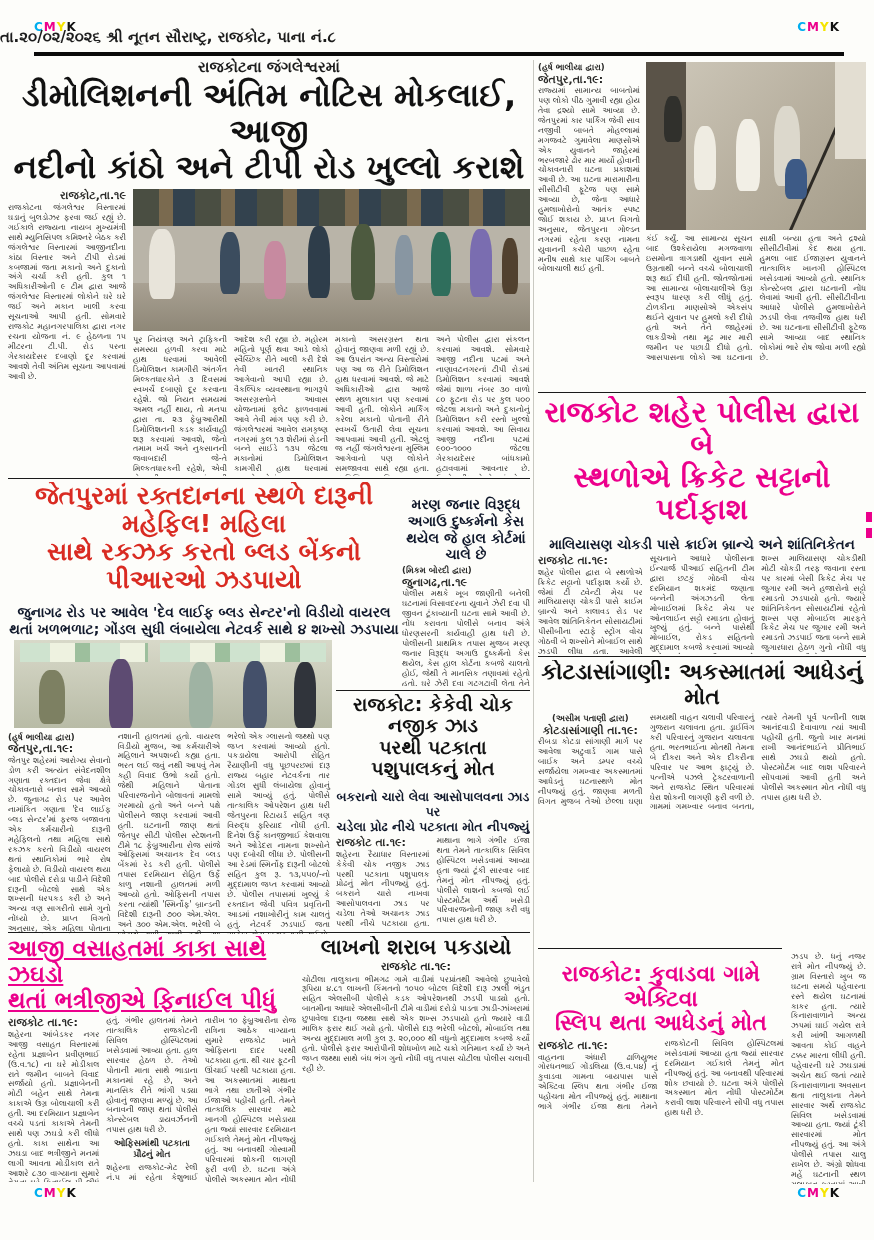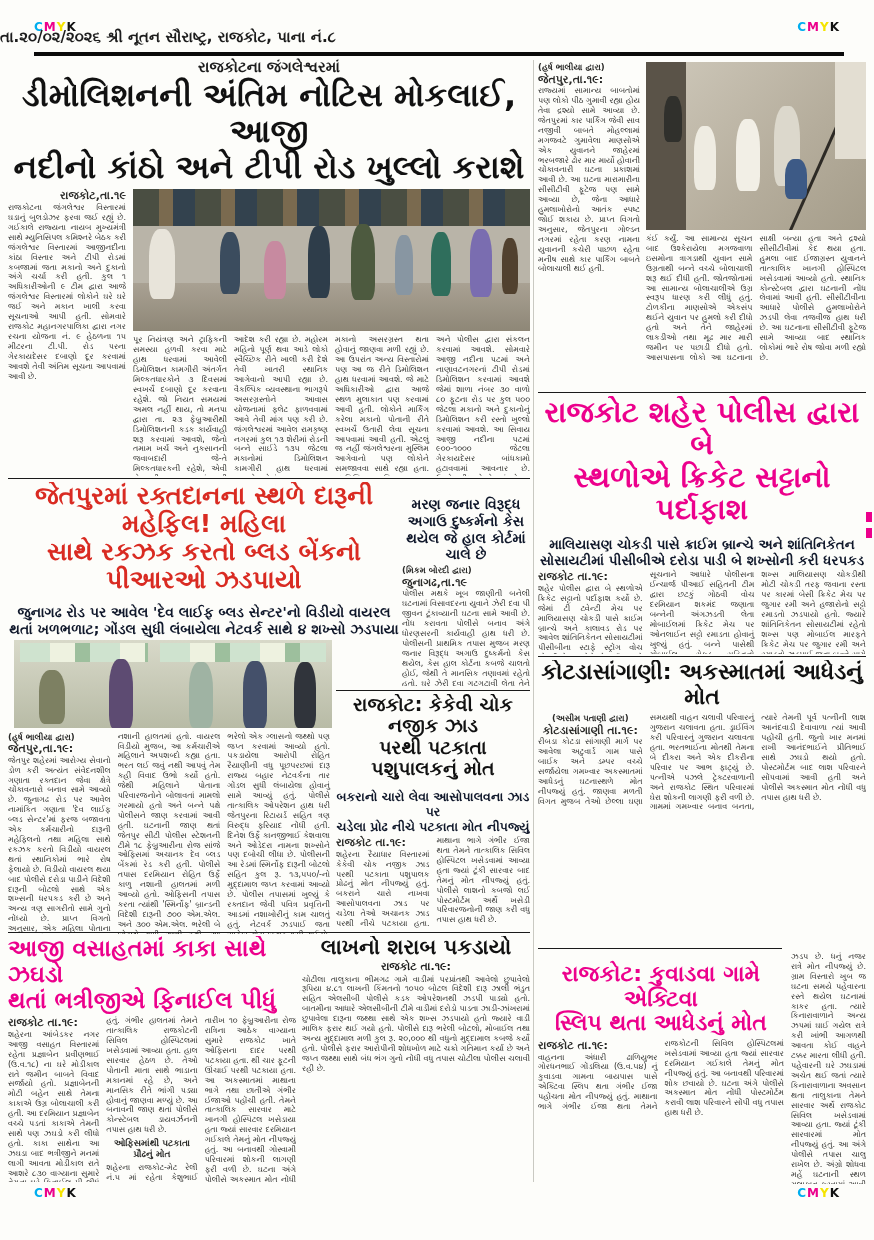--- a/index.html
+++ b/index.html
@@ -123,21 +123,20 @@
   </div>
 
   <div class="rule" style="left:538px;top:392px;width:328px;"></div>
   <div class="art" style="left:538px;top:396px;width:328px;height:258px;">
     <div class="hl hl-magenta" style="font-size:29px;">
       <div>રાજકોટ શહેર પોલીસ દ્વારા બે</div>
       <div>સ્થળોએ ક્રિકેટ સટ્ટાનો પર્દાફાશ</div>
     </div>
     <div class="subhl" style="font-size:13.5px;">
       <div>માલિયાસણ ચોકડી પાસે ક્રાઈમ બ્રાન્ચે અને શાંતિનિકેતન</div>
-      <div>સોસાયટીમાં પીસીબીએ દરોડા પાડી બે શખ્સોની કરી ધરપકડ</div>
     </div>
     <div class="body-cols" style="column-count:3;">
       <div class="dl">રાજકોટ તા.૧૯:</div>
       <span>શહેર પોલીસ દ્વારા બે સ્થળોએ ક્રિકેટ સટ્ટાનો પર્દાફાશ કર્યો છે. જેમાં ટી ટ્વેન્ટી મેચ પર માલિયાસણ ચોકડી પાસે ક્રાઈમ બ્રાન્ચે અને કાલાવડ રોડ પર આવેલ શાંતિનિકેતન સોસાયટીમાં પીસીબીના સ્ટાફે સ્ટ્રોંગ વોચ ગોઠવી બે શખ્સોને મોબાઈલ સાથે ઝડપી લીધા હતા.</span>
       <span>આવેલી સૂચનાને આધારે પોલીસના ઈન્ચાર્જ પીઆઈ સહિતની ટીમ દ્વારા છટકું ગોઠવી વોચ દરમિયાન શકમંદ જણાતા બન્નેની અંગઝડતી લેતા મોબાઈલમાં ક્રિકેટ મેચ પર ઓનલાઈન સટ્ટો રમાડતા હોવાનું ખુલ્યું હતું. બન્ને પાસેથી મોબાઈલ, રોકડ સહિતનો મુદ્દામાલ કબજે કરવામાં આવ્યો હતો.</span>
       <span>રમેશ રાઘાણીયા નામનો શખ્સ માલિયાસણ ચોકડીથી મોટી ચોકડી તરફ જવાના રસ્તા પર કારમાં બેસી ક્રિકેટ મેચ પર જુગાર રમી અને હજારોનો સટ્ટો રમાડતો ઝડપાયો હતો. જ્યારે શાંતિનિકેતન સોસાયટીમાં રહેતો શખ્સ પણ મોબાઈલ મારફતે ક્રિકેટ મેચ પર જુગાર રમી અને રમાડતો ઝડપાઈ જતા બન્ને સામે જુગારધારા હેઠળ ગુનો નોંધી વધુ તપાસ હાથ ધરી છે.</span>
     </div>
   </div>
 
   <div class="rule" style="left:8px;top:478px;width:522px;"></div>
@@ -200,21 +199,21 @@
       <div class="byline" style="text-align:center;">(અસીમ પતાણી દ્વારા)</div>
       <div class="dl" style="text-align:center;">કોટડાસાંગાણી તા.૧૯:</div>
       <span>રીબડા કોટડા સાંગાણી માર્ગ પર આવેલા અટુવાર્ડ ગામ પાસે બાઈક અને ડમ્પર વચ્ચે સર્જાયેલા ગમખ્વાર અકસ્માતમાં આધેડનું ઘટનાસ્થળે મોત નીપજ્યું હતું. જાણવા મળતી વિગત મુજબ તેઓ છેલ્લા ઘણા સમયથી વાહન ચલાવી પરિવારનું ગુજરાન ચલાવતા હતા.</span>
       <span>ડ્રાઈવિંગ કરી પરિવારનું ગુજરાન ચલાવતા હતા. ભરતભાઈના મોતથી તેમના બે દીકરા અને એક દીકરીના પરિવાર પર આભ ફાટ્યું છે. પત્નીએ પઝલે ટ્રેક્ટરવાળાની અને રાજકોટ સ્થિત પરિવારમાં ઘેરા શોકની લાગણી ફરી વળી છે.</span>
       <span>ગામમાં ગમખ્વાર બનાવ બનતા, ત્યારે તેમની પૂર્વ પત્નીની લાશ આનંદવાડી દેવાવાળા ત્યાં આવી પહોંચી હતી. જુનો ખાર મનમાં રાખી આનંદભાઈને પ્રીતિભાઈ સાથે ઝઘડો થયો હતો. પોસ્ટમોર્ટમ બાદ લાશ પરિવારને સોંપવામાં આવી હતી અને પોલીસે અકસ્માત મોત નોંધી વધુ તપાસ હાથ ધરી છે.</span>
     </div>
   </div>
 
   <div class="rule" style="left:8px;top:932px;width:522px;"></div>
   <div class="art" style="left:8px;top:936px;width:288px;height:246px;">
-    <div class="hl hl-magenta" style="font-size:23px;text-align:left;">
+    <div class="hl hl-magenta" style="font-size:23px;text-align:left;text-decoration:underline;">
       <div>આજી વસાહતમાં કાકા સાથે ઝઘડો</div>
       <div>થતાં ભત્રીજીએ ફિનાઈલ પીધું</div>
     </div>
     <div class="body-cols" style="column-count:3;margin-top:3px;">
       <div class="dl">રાજકોટ તા.૧૯:</div>
       <span>શહેરના આંબેડકર નગર આજી વસાહત વિસ્તારમાં રહેતા પ્રજ્ઞાબેન પ્રવીણભાઈ (ઉ.વ.૧૮) ના ઘરે મોડીકાલ રાતે જમીન બાબતે વિવાદ સર્જાયો હતો. પ્રજ્ઞાબેનની મોટી બહેન સાથે તેમના કાકાએ ઉગ્ર બોલાચાલી કરી હતી. આ દરમિયાન પ્રજ્ઞાબેન વચ્ચે પડતાં કાકાએ તેમની સાથે પણ ઝઘડો કરી લીધો હતો. કાકા સાથેના આ ઝઘડા બાદ ભત્રીજીને મનમાં લાગી આવતા મોડીકાલ રાતે આશરે ૮૩૦ વાગ્યાના સુમારે તેમના ઘરે ફિનાઈલ પી લીધું હતું. ગંભીર હાલતમાં તેમને તાત્કાલિક રાજકોટની સિવિલ હોસ્પિટલમાં ખસેડવામાં આવ્યા હતા.</span>
       <span>હાલ સારવાર હેઠળ છે. તેઓ પોતાની માતા સાથે ભાડાના મકાનમાં રહે છે, અને માનસિક રીતે ભાંગી પડ્યા હોવાનું જાણવા મળ્યું છે. આ બનાવની જાણ થતાં પોલીસે કોન્સ્ટેબલ ડાયવર્ઝનની તપાસ હાથ ધરી છે.</span>
       <div class="inline-subhl">ઓફિસમાંથી પટકાતા પ્રૌઢનું મોત</div>
       <span>શહેરના રાજકોટ-મેટ રેલી નં.૫ માં રહેતા કેશુભાઈ ગોસ્વામી (ઉ.વ.૫૬) ગત તારીખ ૧૦ ફેબ્રુઆરીના રોજ રાત્રિના આઠેક વાગ્યાના સુમારે રાજકોટ ખાતે ઓફિસના દાદર પરથી પટકાયા હતા.</span>
       <span>થી ચાર ફૂટની ઊંચાઈ પરથી પટકાયા હતા. આ અકસ્માતમાં માથાના ભાગે તથા છાતીએ ગંભીર ઈજાઓ પહોંચી હતી. તેમને તાત્કાલિક સારવાર માટે ખાનગી હોસ્પિટલ ખસેડાયા હતા જ્યાં સારવાર દરમિયાન ગઈકાલે તેમનું મોત નીપજ્યું હતું. આ બનાવથી ગોસ્વામી પરિવારમાં શોકની લાગણી ફરી વળી છે. ઘટના અંગે પોલીસે અકસ્માત મોત નોંધી વધુ તપાસ હાથ ધરી છે.</span>

